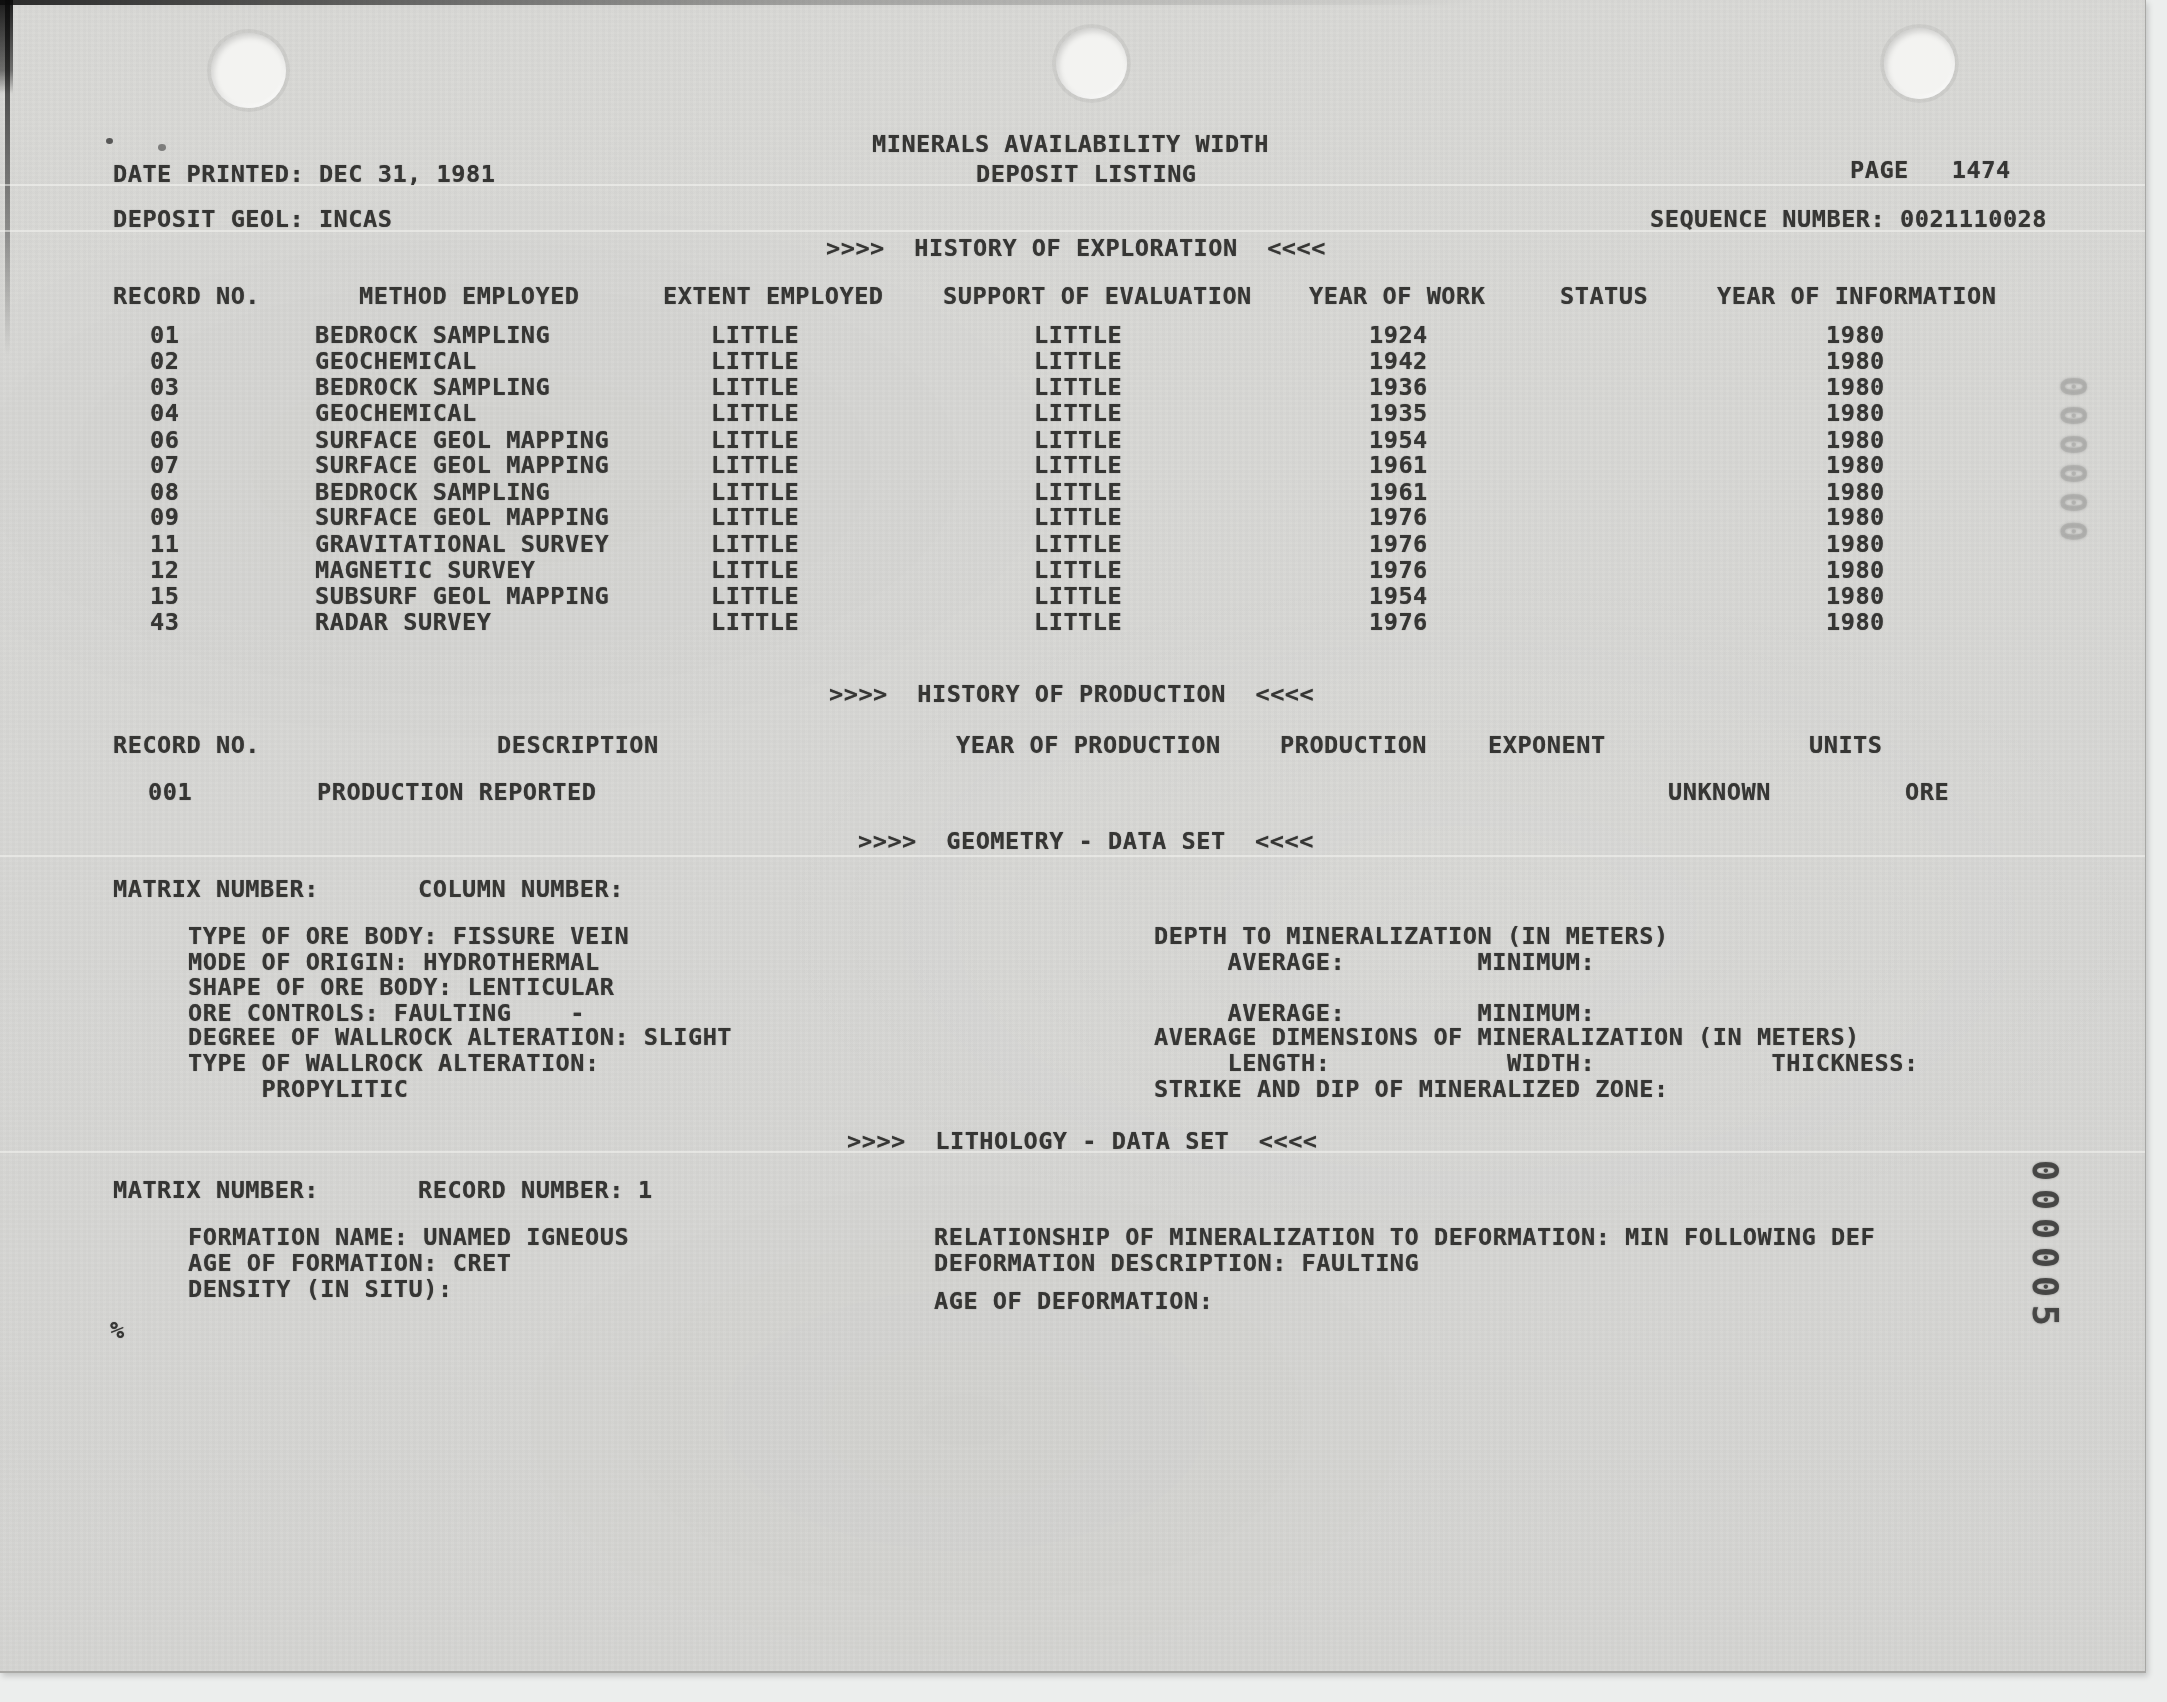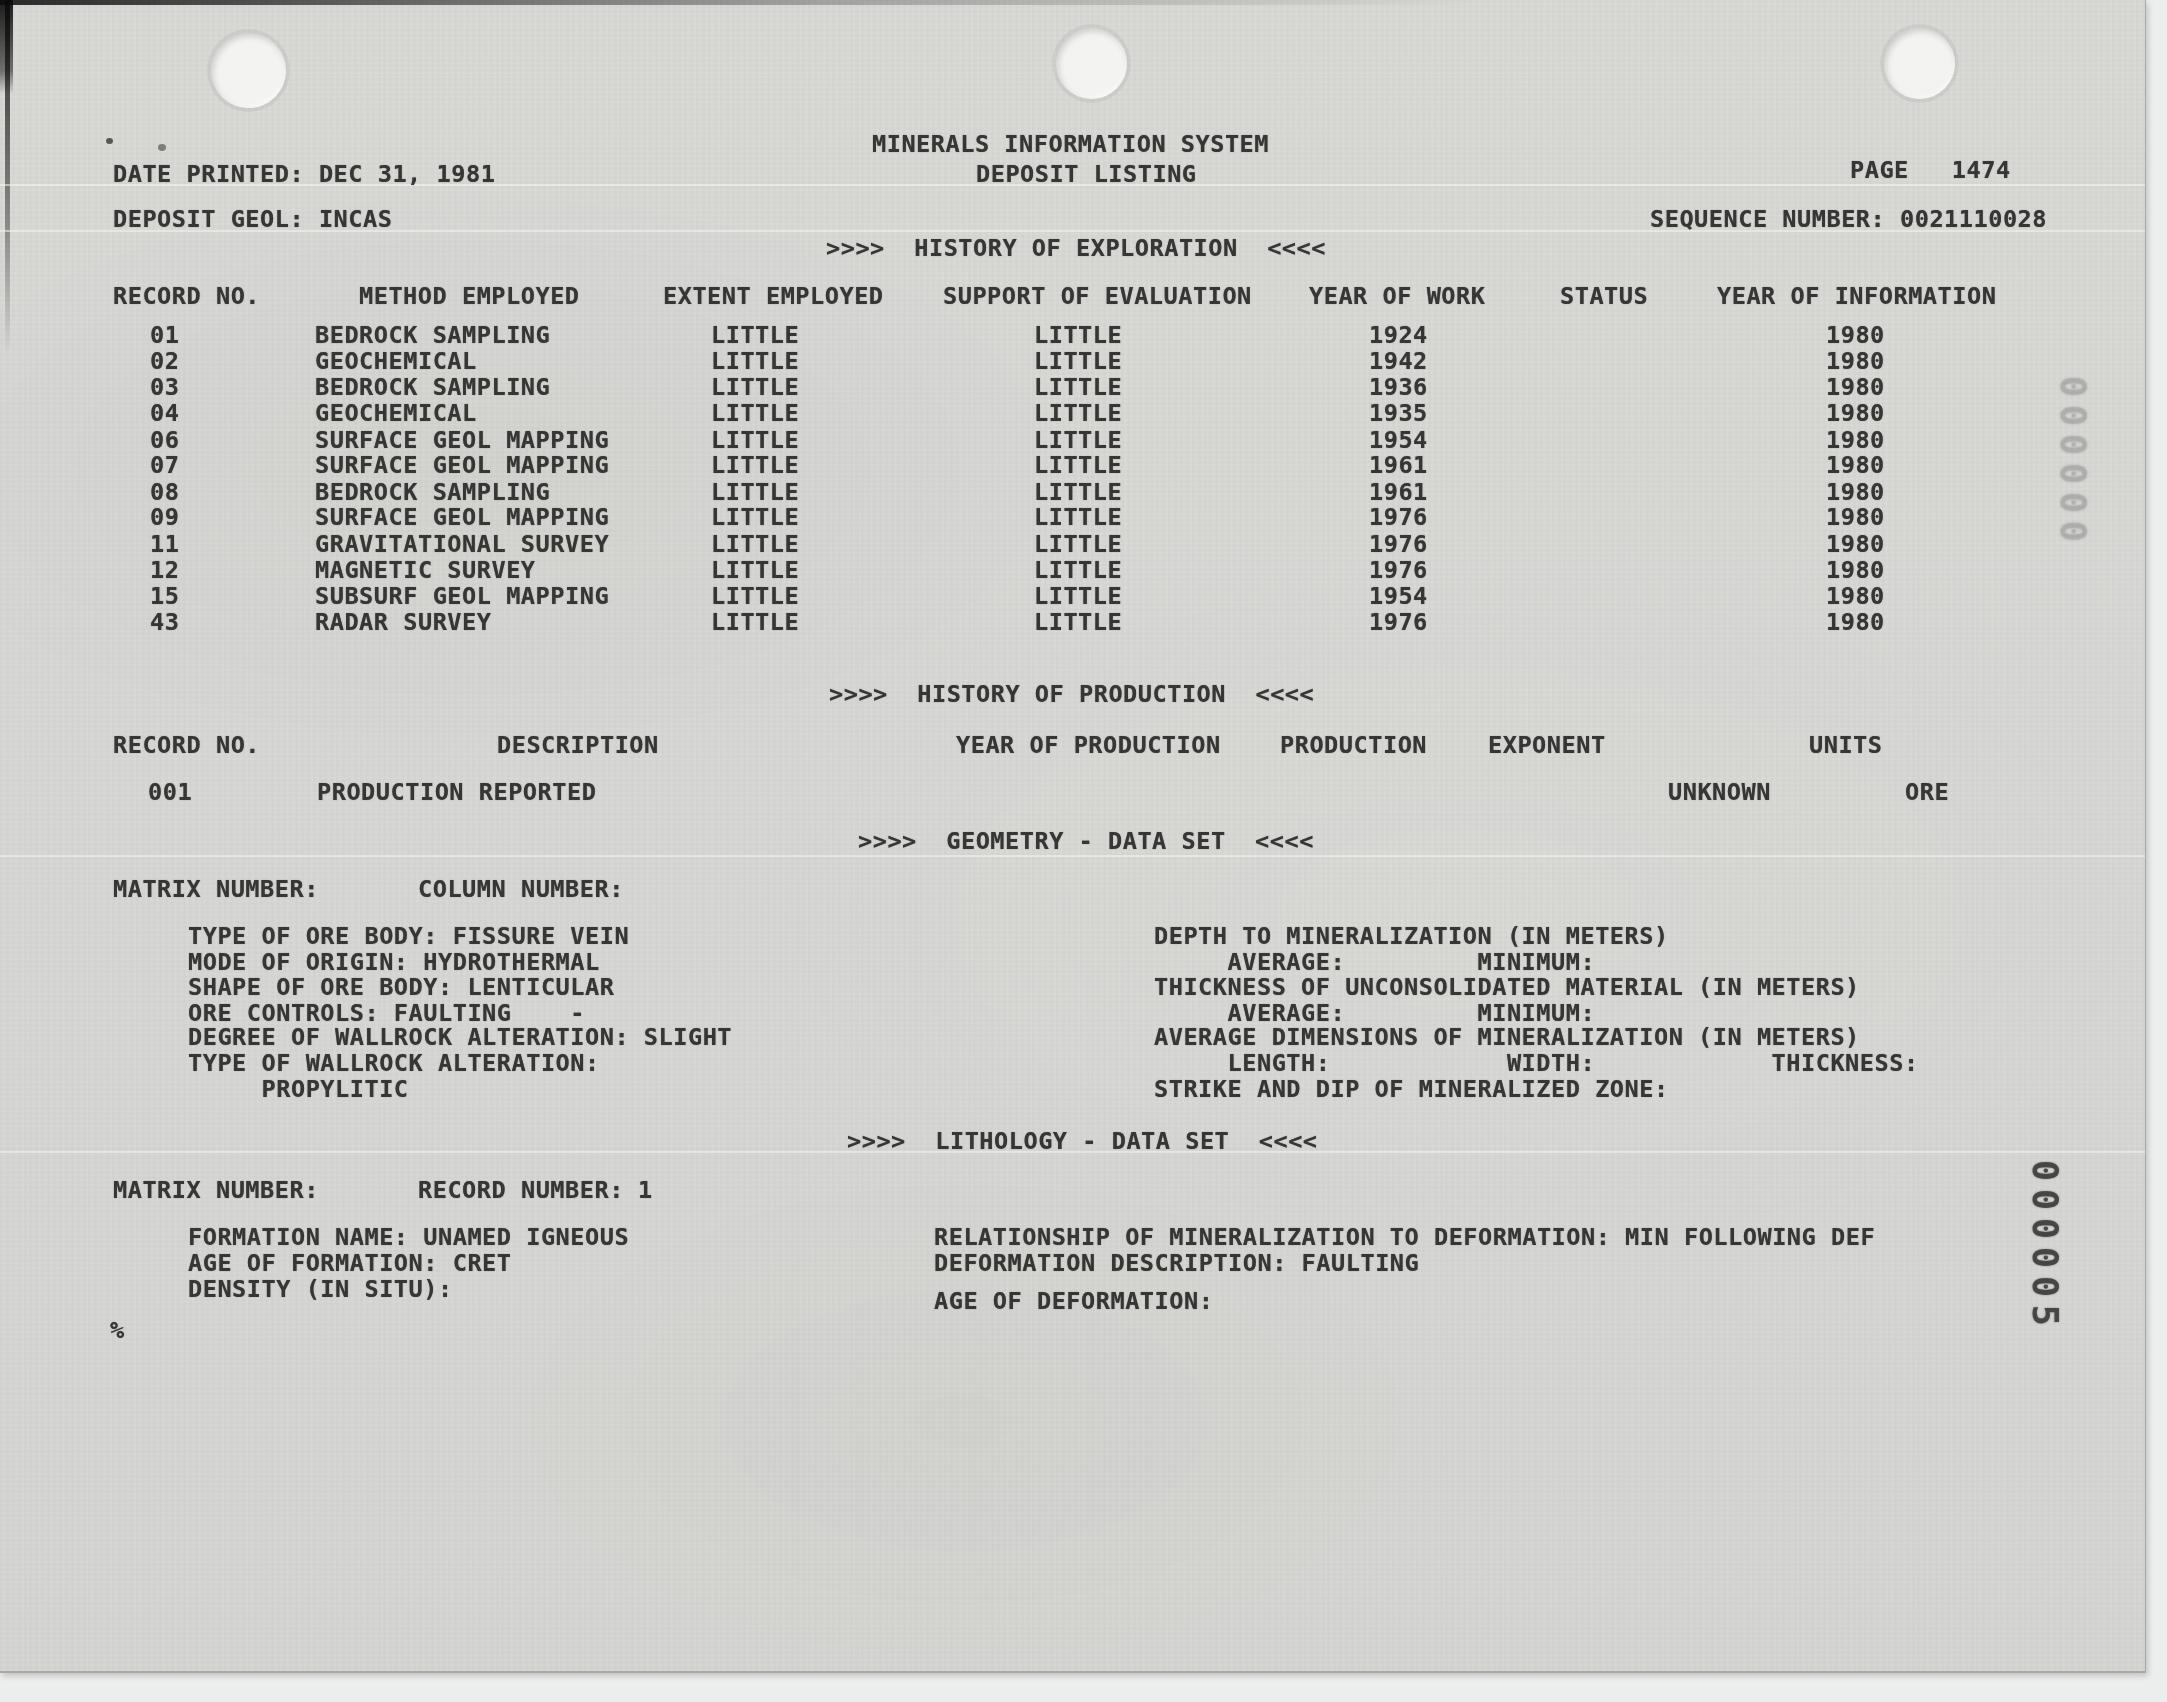--- a/index.html
+++ b/index.html
@@ -105,21 +105,21 @@
   <div class="hole" style="left:1884px;top:27.6px;width:71px;height:71px;"></div>
 
   <div class="streak" style="top:184px;"></div>
   <div class="streak" style="top:230px;"></div>
   <div class="streak" style="top:855px;"></div>
   <div class="streak" style="top:1151px;"></div>
 
   <div class="speck" style="left:106px;top:138px;width:6.9px;height:5.9px;"></div>
   <div class="speck" style="left:158px;top:144px;width:7.9px;height:6.9px;opacity:.7;"></div>
 
-  <div class="line" style="left:872px;top:132px;">MINERALS INFORMATION SYSTEM</div>
+  <div class="line" style="left:872px;top:132px;">MINERALS AVAILABILITY WIDTH</div>
   <div class="line" style="left:976px;top:162px;">DEPOSIT LISTING</div>
   <div class="line" style="left:113px;top:162px;"><span>DATE PRINTED: </span><span>DEC 31, 1981</span></div>
   <div class="line" style="left:1850px;top:158px;"><span>PAGE</span><span class="val-gap">1474</span></div>
   <div class="line" style="left:113px;top:207px;"><span>DEPOSIT GEOL: </span><span>INCAS</span></div>
   <div class="line" style="left:1650px;top:207px;text-align:center;"><span>SEQUENCE NUMBER: </span><span>0021110028</span></div>
 
   <div class="line" style="left:826px;top:236px;">&gt;&gt;&gt;&gt;  HISTORY OF EXPLORATION  &lt;&lt;&lt;&lt;</div>
 
   <div class="row" style="top:284px;">
     <span class="cell hx-rec">RECORD NO.</span>
@@ -256,21 +256,20 @@
   <div class="line" style="left:188px;top:924px;">TYPE OF ORE BODY: FISSURE VEIN</div>
   <div class="line" style="left:188px;top:950px;">MODE OF ORIGIN: HYDROTHERMAL</div>
   <div class="line" style="left:188px;top:975px;">SHAPE OF ORE BODY: LENTICULAR</div>
   <div class="line" style="left:188px;top:1001px;">ORE CONTROLS: FAULTING    -</div>
   <div class="line" style="left:188px;top:1025px;">DEGREE OF WALLROCK ALTERATION: SLIGHT</div>
   <div class="line" style="left:188px;top:1051px;">TYPE OF WALLROCK ALTERATION:</div>
   <div class="line" style="left:188px;top:1077px;">     PROPYLITIC</div>
 
   <div class="line" style="left:1154px;top:924px;">DEPTH TO MINERALIZATION (IN METERS)</div>
   <div class="line" style="left:1154px;top:950px;">     AVERAGE:         MINIMUM:</div>
-  <div class="line" style="left:1154px;top:975px;">THICKNESS OF UNCONSOLIDATED MATERIAL (IN METERS)</div>
   <div class="line" style="left:1154px;top:1001px;">     AVERAGE:         MINIMUM:</div>
   <div class="line" style="left:1154px;top:1051px;">     LENGTH:            WIDTH:            THICKNESS:</div>
   <div class="line" style="left:1154px;top:1025px;">AVERAGE DIMENSIONS OF MINERALIZATION (IN METERS)</div>
   <div class="line" style="left:1154px;top:1077px;">STRIKE AND DIP OF MINERALIZED ZONE:</div>
 
   <div class="line" style="left:847px;top:1129px;">&gt;&gt;&gt;&gt;  LITHOLOGY - DATA SET  &lt;&lt;&lt;&lt;</div>
 
   <div class="row" style="top:1178px;">
     <span class="cell" style="left:113px;">MATRIX NUMBER:</span>
     <span class="cell" style="left:418px;">RECORD NUMBER: </span>

